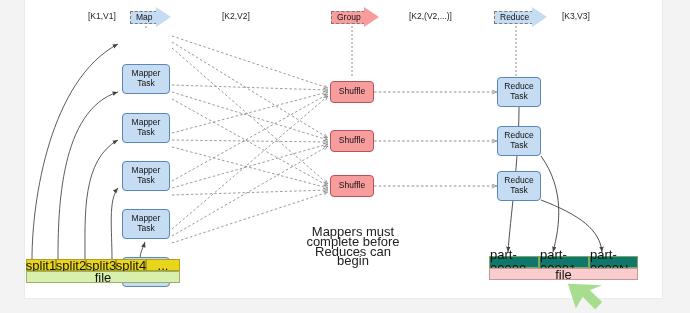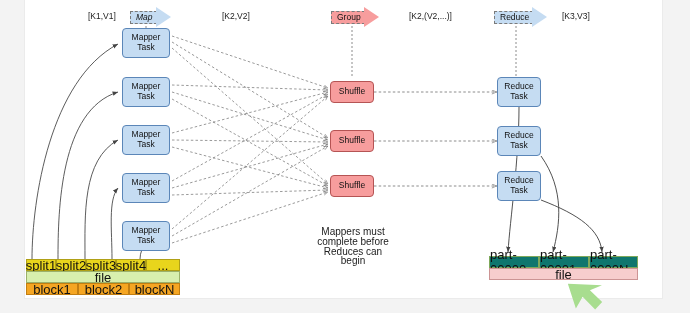--- a/index.html
+++ b/index.html
@@ -32,21 +32,21 @@
     display:flex;align-items:center;justify-content:center;
     text-align:center;
     font-size:8.5px;line-height:9.6px;
     border-radius:4px;
     color:#111111;
     white-space:pre-line;
     letter-spacing:0px;
   }
   .node.mapper{
     width:48px;height:30px;
-    background:#c5dcf2;border:1px solid #5b86b8;
+    background:#c5dcf2;border:1px solid #5b86b8;margin-top:36px;
   }
   .node.shuffle{
     width:44px;height:22px;
     background:#f79d9d;border:1px solid #b55454;
   }
   .node.reduce{
     width:44px;height:30px;
     background:#c5dcf2;border:1px solid #5b86b8;
   }
 
@@ -74,21 +74,21 @@
     border-bottom:10px solid transparent;
     margin-left:-1px;
   }
   .stage-arrow.blue .body{background:#c5dcf2;}
   .stage-arrow.blue .head{border-left:15px solid #c5dcf2;}
   .stage-arrow.red .body{background:#f79d9d;}
   .stage-arrow.red .head{border-left:15px solid #f79d9d;}
 
   
   .note{
-    position:absolute;font-size:10px;line-height:9.8px;color:#222222;
+    position:absolute;font-size:13px;line-height:9.8px;color:#222222;
     text-align:center;white-space:pre-line;width:110px;
   }
 
   
   .strip{position:absolute;box-sizing:border-box;}
   .strip .row{display:flex;box-sizing:border-box;}
   .strip .cell{
     box-sizing:border-box;
     display:flex;align-items:center;justify-content:center;
     font-size:13px;color:#111111;
@@ -174,21 +174,21 @@
       <path d="M352,22 L352,78"></path>
       <path d="M516,22 L516,78"></path>
     </g>
   </svg>
 
   <div class="stage-label" style="left:88px;top:11px;">[K1,V1]</div>
   <div class="stage-label" style="left:222px;top:11px;">[K2,V2]</div>
   <div class="stage-label" style="left:409px;top:11px;">[K2,(V2,...)]</div>
   <div class="stage-label" style="left:562px;top:11px;">[K3,V3]</div>
 
-  <div class="stage-arrow blue" style="left:130px;top:7px;font-style:italic;">
+  <div class="stage-arrow blue" style="left:130px;top:7px;">
     <div class="body">Map</div>
     <div class="head"></div>
   </div>
 
   <div class="stage-arrow red" style="left:331px;top:7px;">
     <div class="body">Group</div>
     <div class="head"></div>
   </div>
 
   <div class="stage-arrow blue" style="left:494px;top:7px;">
@@ -227,25 +227,20 @@
     <div class="row splits">
       <div class="cell" style="width:30px;">split1</div>
       <div class="cell" style="width:30px;">split2</div>
       <div class="cell" style="width:30px;">split3</div>
       <div class="cell" style="width:30px;">split4</div>
       <div class="cell" style="width:34px;">...</div>
     </div>
     <div class="row filerow">
       <div class="cell">file</div>
     </div>
-    <div class="row blocks">
-      <div class="cell" style="width:52px;">block1</div>
-      <div class="cell" style="width:51px;">block2</div>
-      <div class="cell" style="width:51px;">blockN</div>
-    </div>
   </div>
 
   <div class="strip" id="output-strip">
     <div class="row parts">
       <div class="cell" style="width:50px;">part-00000</div>
       <div class="cell" style="width:50px;">part-00001</div>
       <div class="cell" style="width:49px;">part-0000N</div>
     </div>
     <div class="row filerow">
       <div class="cell">file</div>

